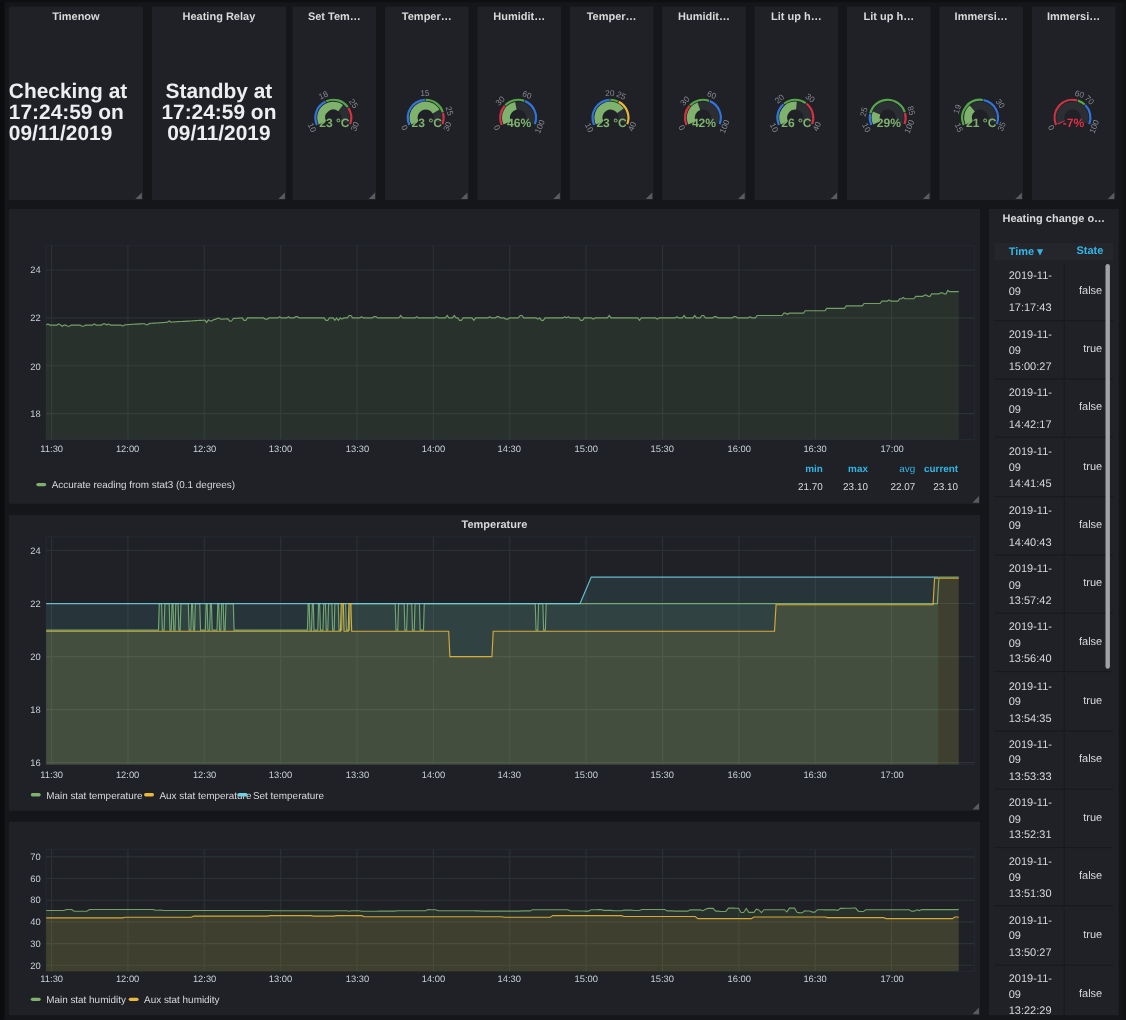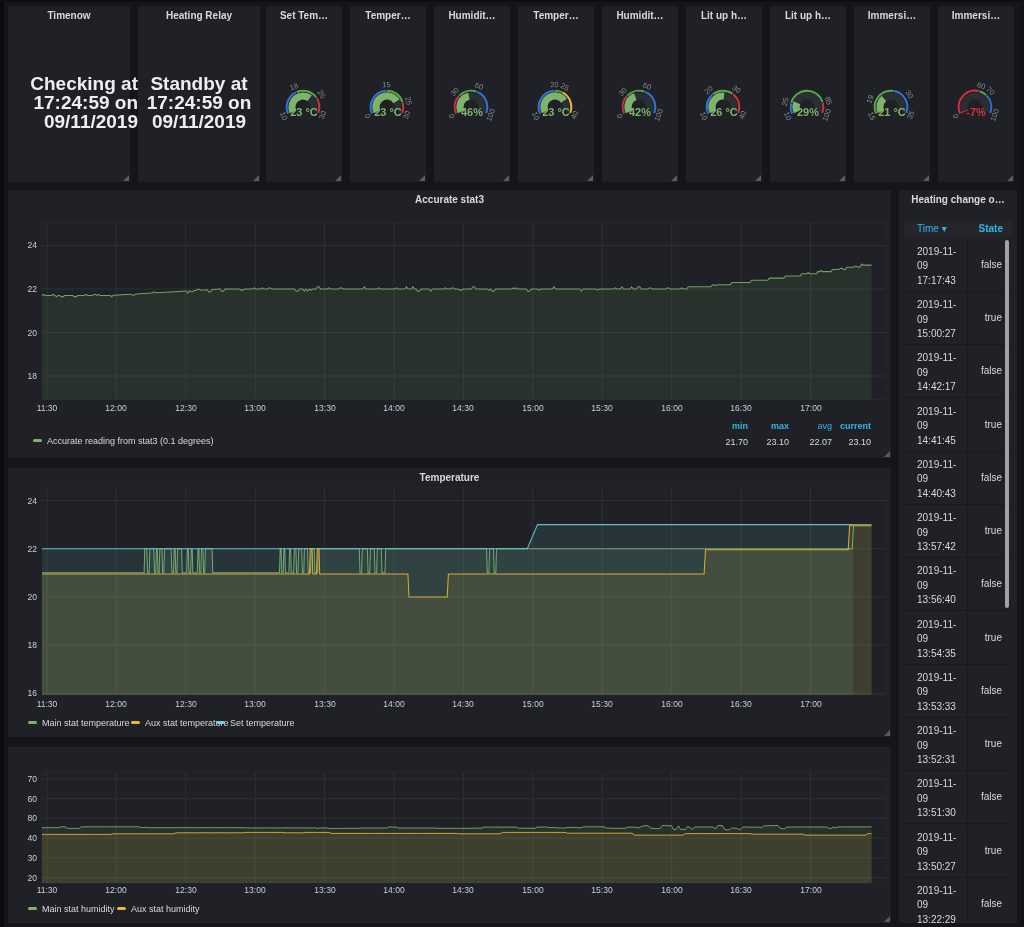--- a/index.html
+++ b/index.html
@@ -8,21 +8,21 @@
 .axis { position:absolute; font-size:8.5px; color:#c7d0d9; }
 .leg { position:absolute; font-size:9px; color:#d8d9da; white-space:nowrap; }
 .dash { display:inline-block; width:9px; height:3px; border-radius:1.5px; vertical-align:2px; margin-right:5px; }
 </style></head><body>
 <div style="position:absolute;left:0;top:0;width:4px;height:927px;background:#0b0c0e"></div>
 <div style="position:absolute;left:0;top:0;width:1024px;height:2px;background:#0e0f11"></div>
 <div style="position:absolute;right:0;top:0;width:3px;height:927px;background:#111214"></div>
 
 <div class="panel" style="left:8px;top:6px;width:122px;height:176px">
     <div class="ptitle">Timenow</div>
-    <div style="position:absolute;left:0px;right:-8px;top:68px;text-align:right;font-size:19px;font-weight:bold;color:#eceef0;line-height:19.2px">Checking at<br>17:24:59 on<br>09/11/2019</div>
+    <div style="position:absolute;left:0px;right:-8px;top:68px;text-align:left;font-size:19px;font-weight:bold;color:#eceef0;line-height:19.2px">Checking at<br>17:24:59 on<br>09/11/2019</div>
     <div class="corner"></div>
   </div>
 <div class="panel" style="left:138px;top:6px;width:122px;height:176px">
     <div class="ptitle">Heating Relay</div>
     <div style="position:absolute;left:-4px;right:-4px;top:68px;text-align:center;font-size:19px;font-weight:bold;color:#eceef0;line-height:19.2px">Standby at<br>17:24:59 on<br>09/11/2019</div>
     <div class="corner"></div>
   </div>
 <div class="panel" style="left:266px;top:6px;width:76px;height:176px">
     <div class="ptitle">Set Tem…</div>
     <svg width="76" height="176" style="position:absolute;left:0;top:0">
@@ -160,21 +160,20 @@
       <path d="M 48.55 89.49 A 16.3 16.3 0 0 1 52.24 106.79" stroke="#3274d9" stroke-width="2" fill="none"></path>
       <text x="17.2" y="110.2" font-size="7.5" fill="#878b91" text-anchor="middle" dominant-baseline="middle" transform="rotate(65 17.2 110.2)">0</text>
       <text x="43.2" y="80.1" font-size="7.5" fill="#878b91" text-anchor="middle" dominant-baseline="middle" transform="rotate(17 43.2 80.1)">60</text>
       <text x="52.1" y="85.3" font-size="7.5" fill="#878b91" text-anchor="middle" dominant-baseline="middle" transform="rotate(44 52.1 85.3)">70</text>
       <text x="57.2" y="109.2" font-size="7.5" fill="#878b91" text-anchor="middle" dominant-baseline="middle" transform="rotate(-68 57.2 109.2)">100</text>
       <text x="38.0" y="109.5" font-size="11" font-weight="bold" fill="#e02f44" text-anchor="middle">-7%</text>
     </svg>
     <div class="corner"></div>
   </div>
 <div class="panel" style="left:8px;top:190px;width:883px;height:268px">
-    <div class="ptitle">Accurate stat3</div>
     <svg width="883" height="268" style="position:absolute;left:0;top:0">
       <rect x="34.0" y="33.0" width="844.0" height="176.5" fill="none" stroke="#242830" stroke-width="1"></rect>
       <line x1="34.0" y1="55.5" x2="878.0" y2="55.5" stroke="#2c3235" stroke-width="1"></line>
       <line x1="34.0" y1="99.0" x2="878.0" y2="99.0" stroke="#2c3235" stroke-width="1"></line>
       <line x1="34.0" y1="142.5" x2="878.0" y2="142.5" stroke="#2c3235" stroke-width="1"></line>
       <line x1="34.0" y1="186.0" x2="878.0" y2="186.0" stroke="#2c3235" stroke-width="1"></line>
       <line x1="38.9" y1="33.0" x2="38.9" y2="209.5" stroke="#2c3235" stroke-width="1"></line>
       <line x1="108.3" y1="33.0" x2="108.3" y2="209.5" stroke="#2c3235" stroke-width="1"></line>
       <line x1="177.7" y1="33.0" x2="177.7" y2="209.5" stroke="#2c3235" stroke-width="1"></line>
       <line x1="247.2" y1="33.0" x2="247.2" y2="209.5" stroke="#2c3235" stroke-width="1"></line>
@@ -310,21 +309,21 @@
     <div class="axis" style="left:647px;top:138px;width:34px;text-align:center">16:00</div>
     <div class="axis" style="left:716px;top:138px;width:34px;text-align:center">16:30</div>
     <div class="axis" style="left:786px;top:138px;width:34px;text-align:center">17:00</div>
     <div class="leg" style="left:20px;top:157px"><span class="dash" style="background:#7eb26d"></span>Main stat humidity</div>
     <div class="leg" style="left:109px;top:157px"><span class="dash" style="background:#eab839"></span>Aux stat humidity</div>
     <div class="corner"></div>
   </div>
 <div class="panel" style="left:899px;top:190px;width:118px;height:733px;overflow:hidden">
     <div class="ptitle">Heating change o…</div>
     <div style="position:absolute;left:5px;right:5px;top:31px;height:16px;background:#24262c">
-      <span style="position:absolute;left:13px;top:2px;font-size:10px;font-weight:normal;color:#33b5e5">Time ▾</span>
+      <span style="position:absolute;left:13px;top:2px;font-size:10px;font-weight:bold;color:#33b5e5">Time ▾</span>
       <span style="position:absolute;right:9px;top:2px;font-size:10px;font-weight:bold;color:#33b5e5">State</span>
     </div>
     <div style="position:absolute;left:5px;right:5px;top:49.8px;height:52.2px;border-bottom:1px solid #17191c">
       <div style="position:absolute;left:13px;top:5px;font-size:10px;color:#d8d9da;line-height:14.5px">2019-11-<br>09<br>17:17:43</div>
       <div style="position:absolute;left:63px;top:0;bottom:0;width:1px;background:#17191c"></div>
       <div style="position:absolute;right:10px;top:19px;font-size:10px;color:#d8d9da">false</div>
     </div>
     <div style="position:absolute;left:5px;right:5px;top:103.0px;height:52.2px;border-bottom:1px solid #17191c">
       <div style="position:absolute;left:13px;top:5px;font-size:10px;color:#d8d9da;line-height:14.5px">2019-11-<br>09<br>15:00:27</div>
       <div style="position:absolute;left:63px;top:0;bottom:0;width:1px;background:#17191c"></div>

